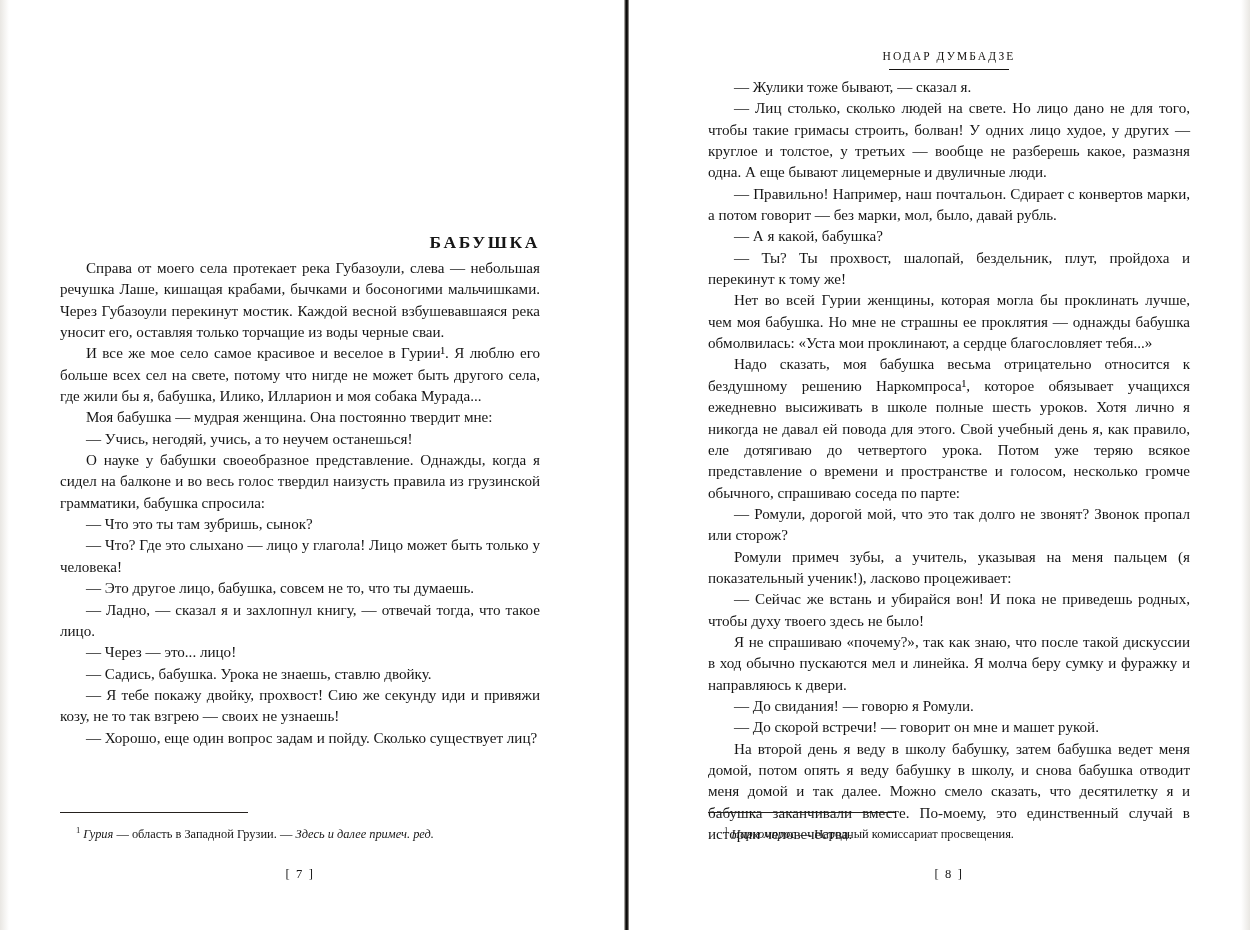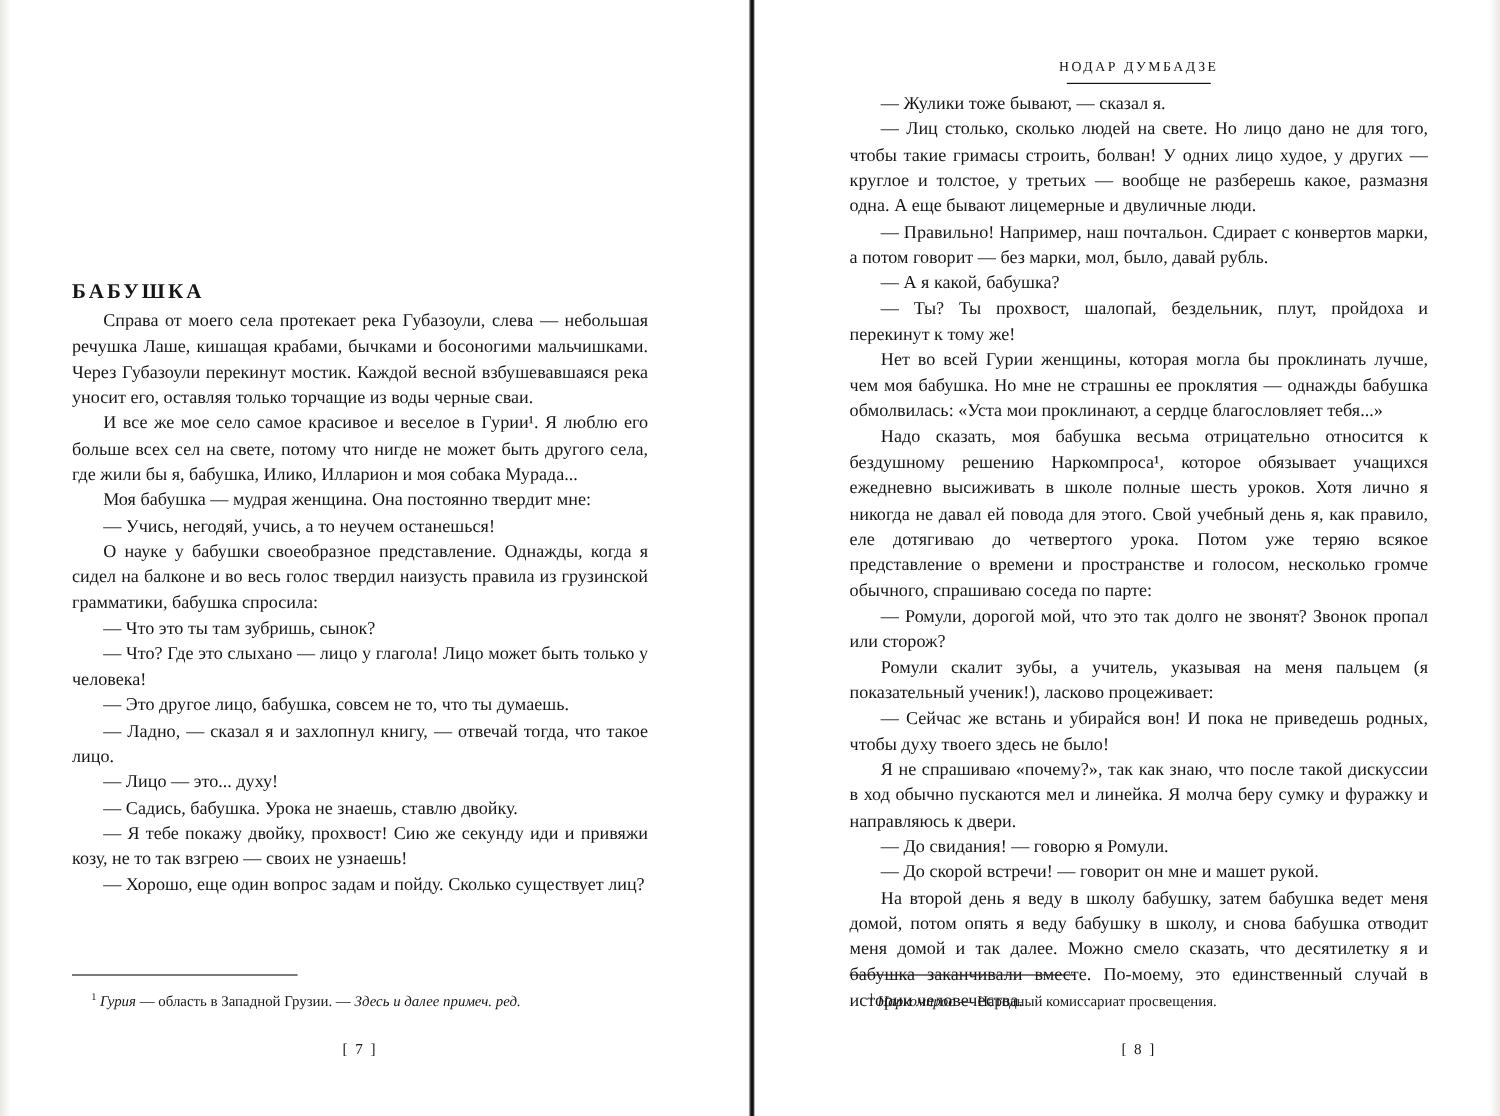--- a/index.html
+++ b/index.html
@@ -57,21 +57,21 @@
     margin-top: 50px;
     color: #14120f;
   }
   .head-rule {
     width: 120px;
     height: 1px;
     background: #141210;
     margin: 7px auto 0 auto;
   }
   .chapter-title {
-    text-align: left;
+    text-align: right;
     font-size: 17.5px;
     font-weight: bold;
     letter-spacing: 2.6px;
     text-transform: uppercase;
     margin: 0;
   }
   .body-col {
     font-size: 15.1px;
     line-height: 21.35px;
     text-align: justify;
@@ -161,21 +161,21 @@
       <div class="body-col left-body">
         <p>Справа от моего села протекает река Губазоули, слева — небольшая речушка Лаше, кишащая крабами, бычками и босоногими мальчишками. Через Губазоули перекинут мостик. Каждой весной взбушевавшаяся река уносит его, оставляя только торчащие из воды черные сваи.</p>
         <p>И все же мое село самое красивое и веселое в Гурии¹. Я люблю его больше всех сел на свете, потому что нигде не может быть другого села, где жили бы я, бабушка, Илико, Илларион и моя собака Мурада...</p>
         <p>Моя бабушка — мудрая женщина. Она постоянно твердит мне:</p>
         <p>— Учись, негодяй, учись, а то неучем останешься!</p>
         <p>О науке у бабушки своеобразное представление. Однажды, когда я сидел на балконе и во весь голос твердил наизусть правила из грузинской грамматики, бабушка спросила:</p>
         <p>— Что это ты там зубришь, сынок?</p>
         <p>— Что? Где это слыхано — лицо у глагола! Лицо может быть только у человека!</p>
         <p>— Это другое лицо, бабушка, совсем не то, что ты думаешь.</p>
         <p>— Ладно, — сказал я и захлопнул книгу, — отвечай тогда, что такое лицо.</p>
-        <p>— Лицо — это... духу!</p>
+        <p>— Через — это... лицо!</p>
         <p>— Садись, бабушка. Урока не знаешь, ставлю двойку.</p>
         <p>— Я тебе покажу двойку, прохвост! Сию же секунду иди и привяжи козу, не то так взгрею — своих не узнаешь!</p>
         <p>— Хорошо, еще один вопрос задам и пойду. Сколько существует лиц?</p>
       </div>
 
       <div class="footnote-wrap">
         <div class="footnote-rule"></div>
         <div class="footnote">
           <sup>1</sup><i>Гурия</i><span> — область в Западной Грузии. — </span><i>Здесь и далее примеч. ред.</i>
         </div>
@@ -198,21 +198,21 @@
 
       <div class="body-col right-body">
         <p>— Жулики тоже бывают, — сказал я.</p>
         <p>— Лиц столько, сколько людей на свете. Но лицо дано не для того, чтобы такие гримасы строить, болван! У одних лицо худое, у других — круглое и толстое, у третьих — вообще не разберешь какое, размазня одна. А еще бывают лицемерные и двуличные люди.</p>
         <p>— Правильно! Например, наш почтальон. Сдирает с конвертов марки, а потом говорит — без марки, мол, было, давай рубль.</p>
         <p>— А я какой, бабушка?</p>
         <p>— Ты? Ты прохвост, шалопай, бездельник, плут, пройдоха и перекинут к тому же!</p>
         <p>Нет во всей Гурии женщины, которая могла бы проклинать лучше, чем моя бабушка. Но мне не страшны ее проклятия — однажды бабушка обмолвилась: «Уста мои проклинают, а сердце благословляет тебя...»</p>
         <p>Надо сказать, моя бабушка весьма отрицательно относится к бездушному решению Наркомпроса¹, которое обязывает учащихся ежедневно высиживать в школе полные шесть уроков. Хотя лично я никогда не давал ей повода для этого. Свой учебный день я, как правило, еле дотягиваю до четвертого урока. Потом уже теряю всякое представление о времени и пространстве и голосом, несколько громче обычного, спрашиваю соседа по парте:</p>
         <p>— Ромули, дорогой мой, что это так долго не звонят? Звонок пропал или сторож?</p>
-        <p>Ромули скалит зубы, а учитель, указывая на меня пальцем (я показательный ученик!), ласково процеживает:</p>
+        <p>Ромули примеч зубы, а учитель, указывая на меня пальцем (я показательный ученик!), ласково процеживает:</p>
         <p>— Сейчас же встань и убирайся вон! И пока не приведешь родных, чтобы духу твоего здесь не было!</p>
         <p>Я не спрашиваю «почему?», так как знаю, что после такой дискуссии в ход обычно пускаются мел и линейка. Я молча беру сумку и фуражку и направляюсь к двери.</p>
         <p>— До свидания! — говорю я Ромули.</p>
         <p>— До скорой встречи! — говорит он мне и машет рукой.</p>
         <p>На второй день я веду в школу бабушку, затем бабушка ведет меня домой, потом опять я веду бабушку в школу, и снова бабушка отводит меня домой и так далее. Можно смело сказать, что десятилетку я и бабушка заканчивали вместе. По-моему, это единственный случай в истории человечества.</p>
       </div>
 
       <div class="footnote-wrap">
         <div class="footnote-rule"></div>
         <div class="footnote">

